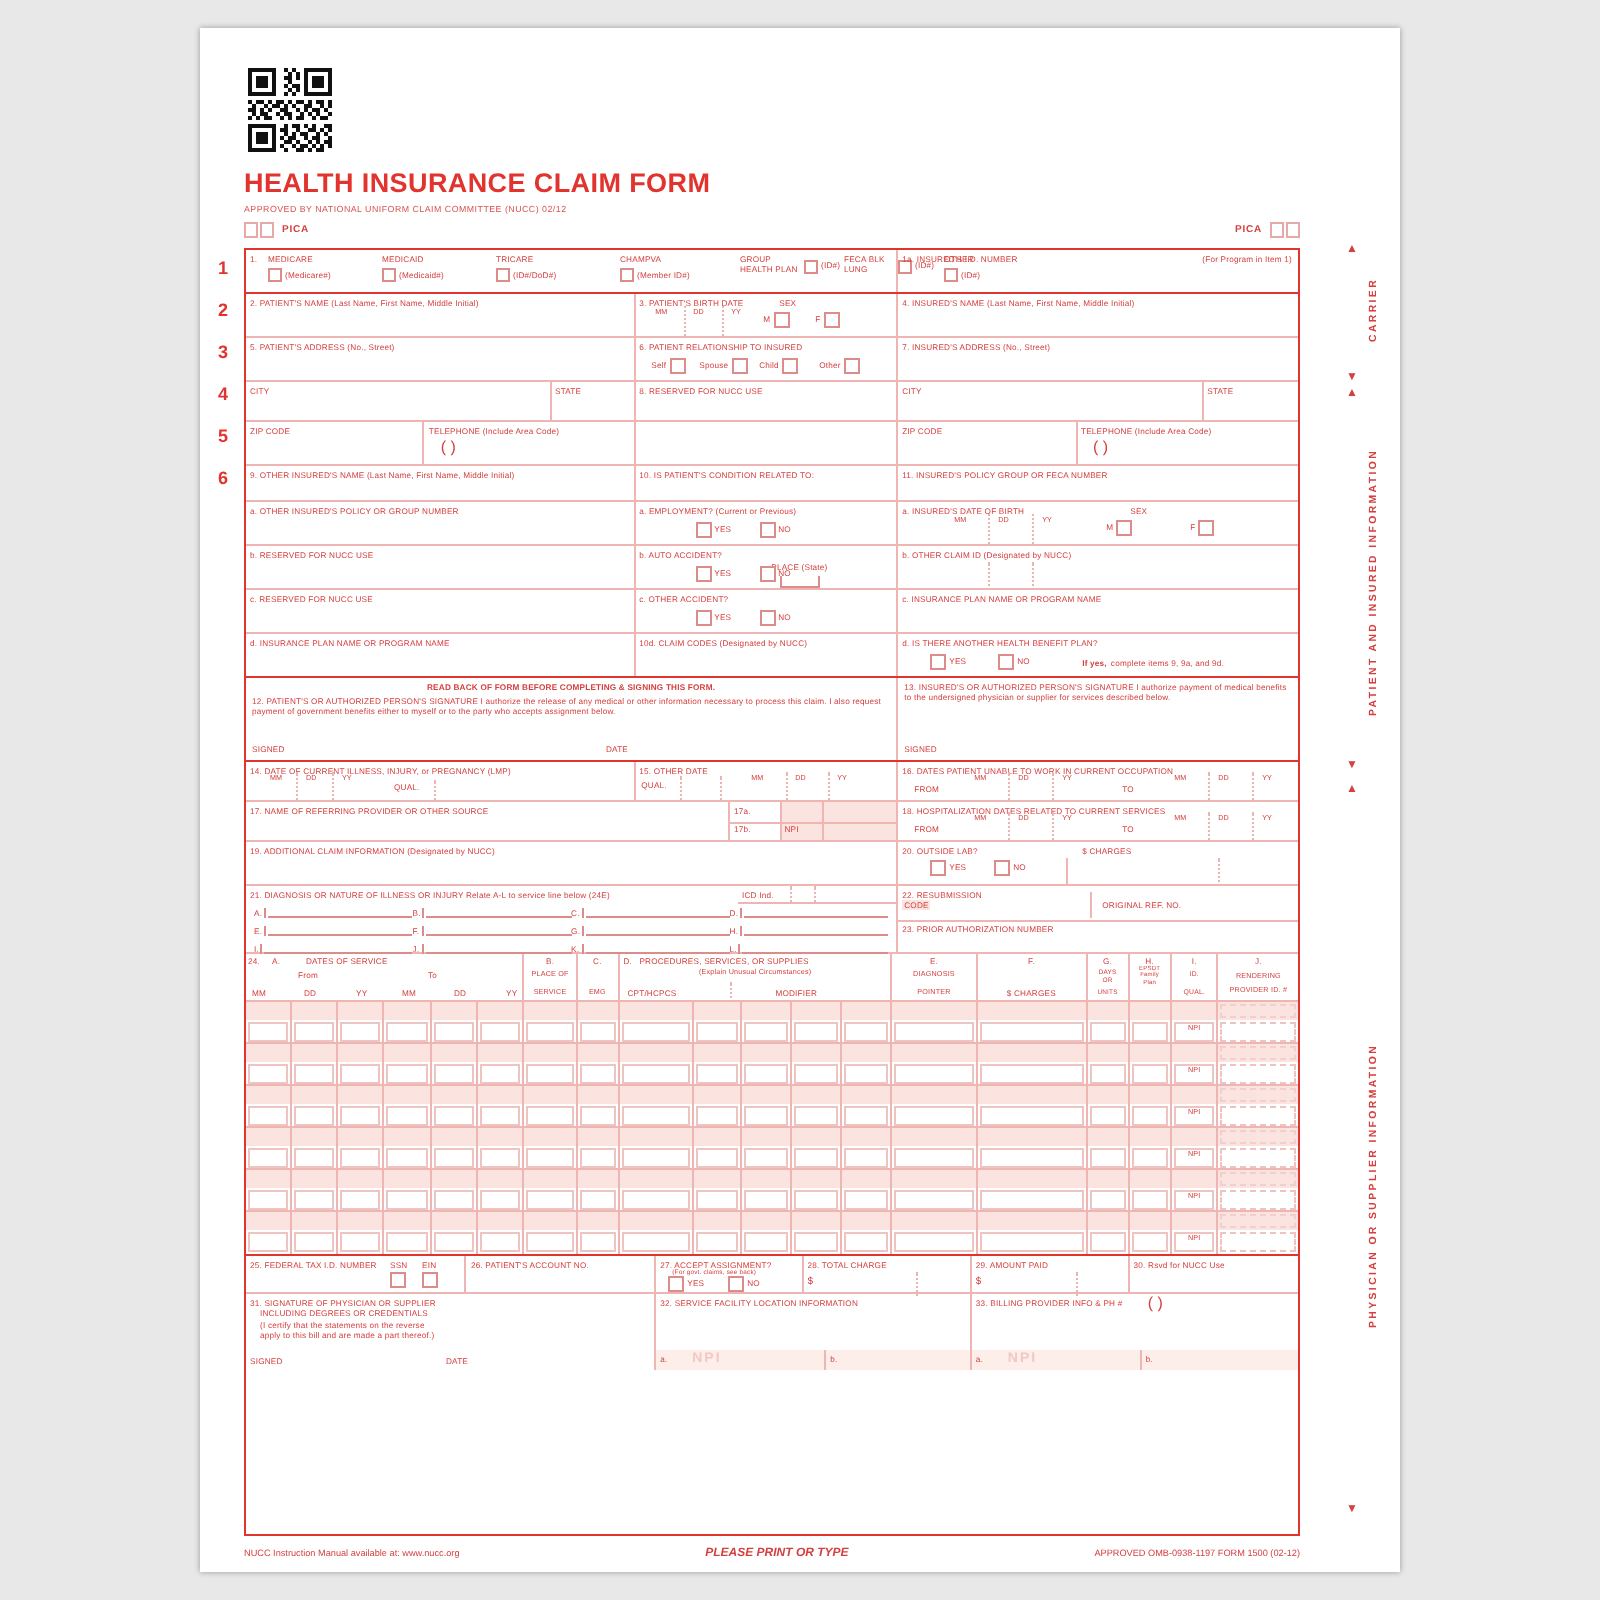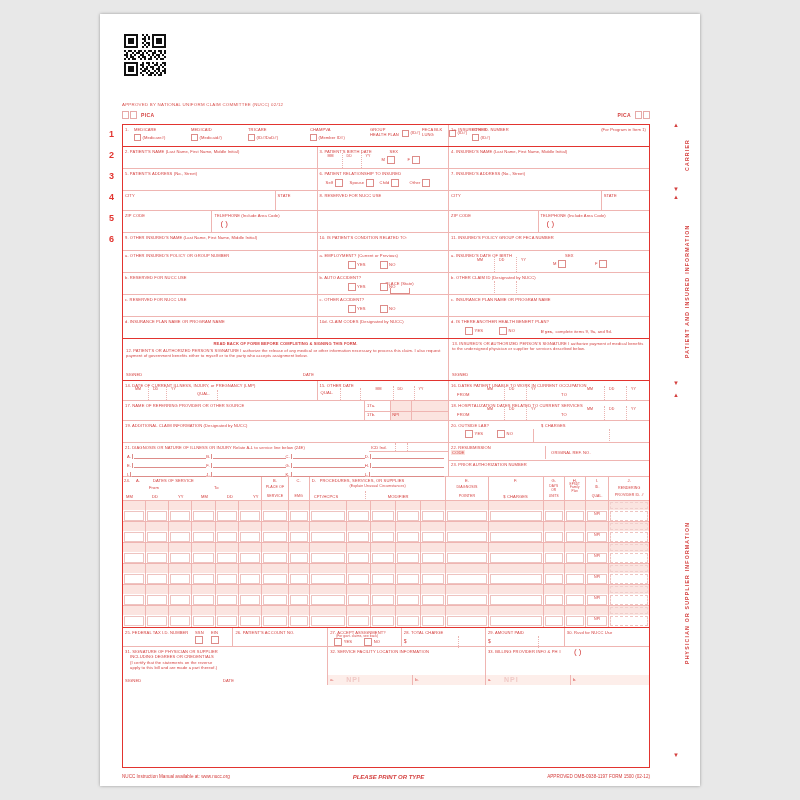--- a/index.html
+++ b/index.html
@@ -181,20 +181,21 @@
         <rect x="19" y="20" width="1" height="1"></rect>
           <rect x="21" y="20" width="1" height="1"></rect>
         <rect x="10" y="21" width="1" height="1"></rect>
           <rect x="13" y="21" width="2" height="1"></rect>
         <rect x="16" y="21" width="1" height="1"></rect>
           <rect x="18" y="21" width="2" height="1"></rect>
       </g>
     </svg>
   </div>
 
+  <div id="title">HEALTH INSURANCE CLAIM FORM</div>
   <div id="subtitle">APPROVED BY NATIONAL UNIFORM CLAIM COMMITTEE (NUCC) 02/12</div>
 
   <div id="picarow">
     <div class="pica-left">
       <div class="picabox"></div>
       <div class="picabox"></div>
       <div class="picatxt">PICA</div>
     </div>
     <div class="pica-right">
       <div class="picatxt">PICA</div>

